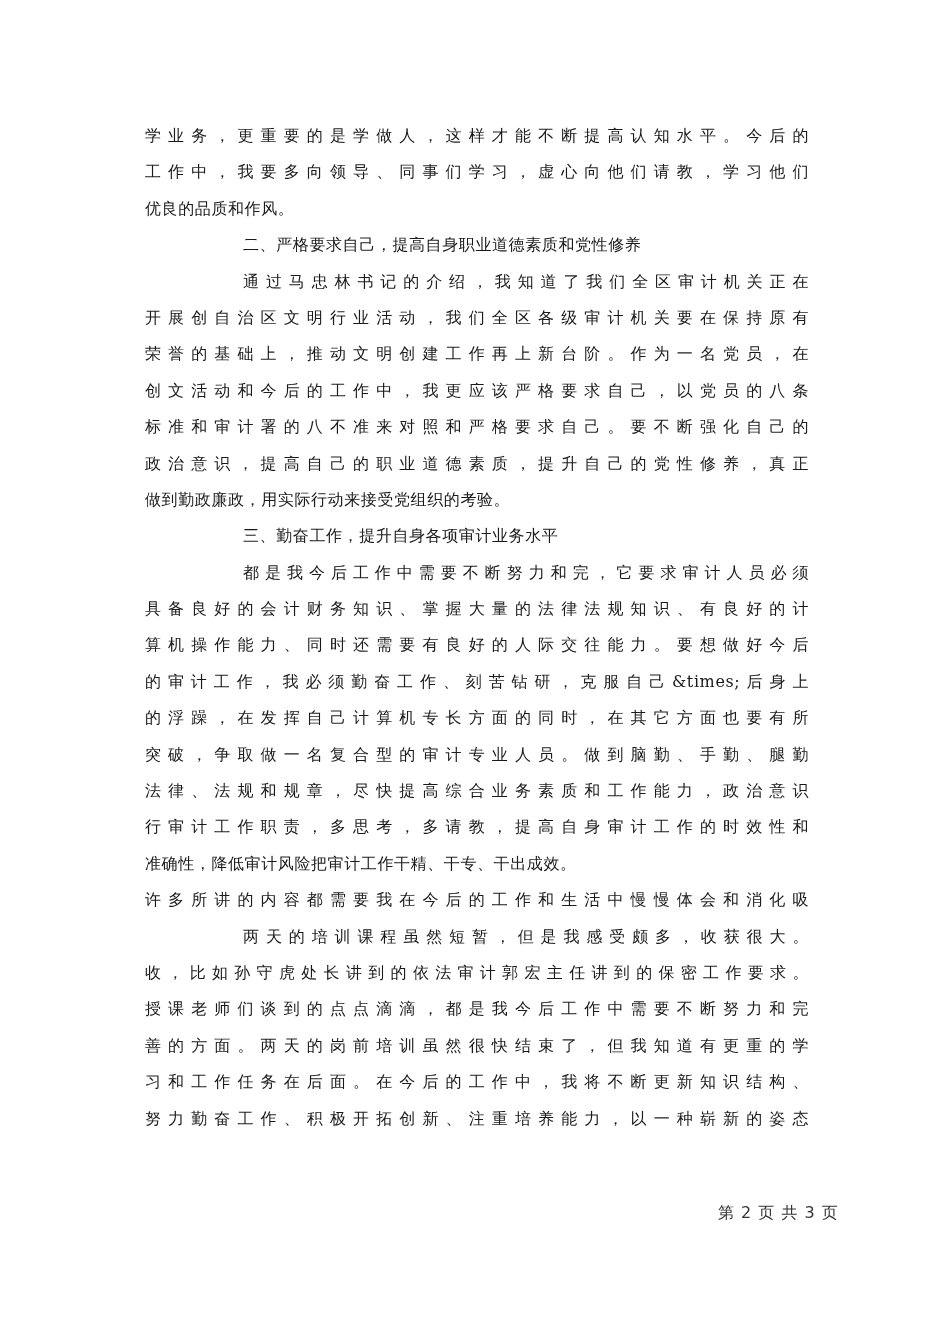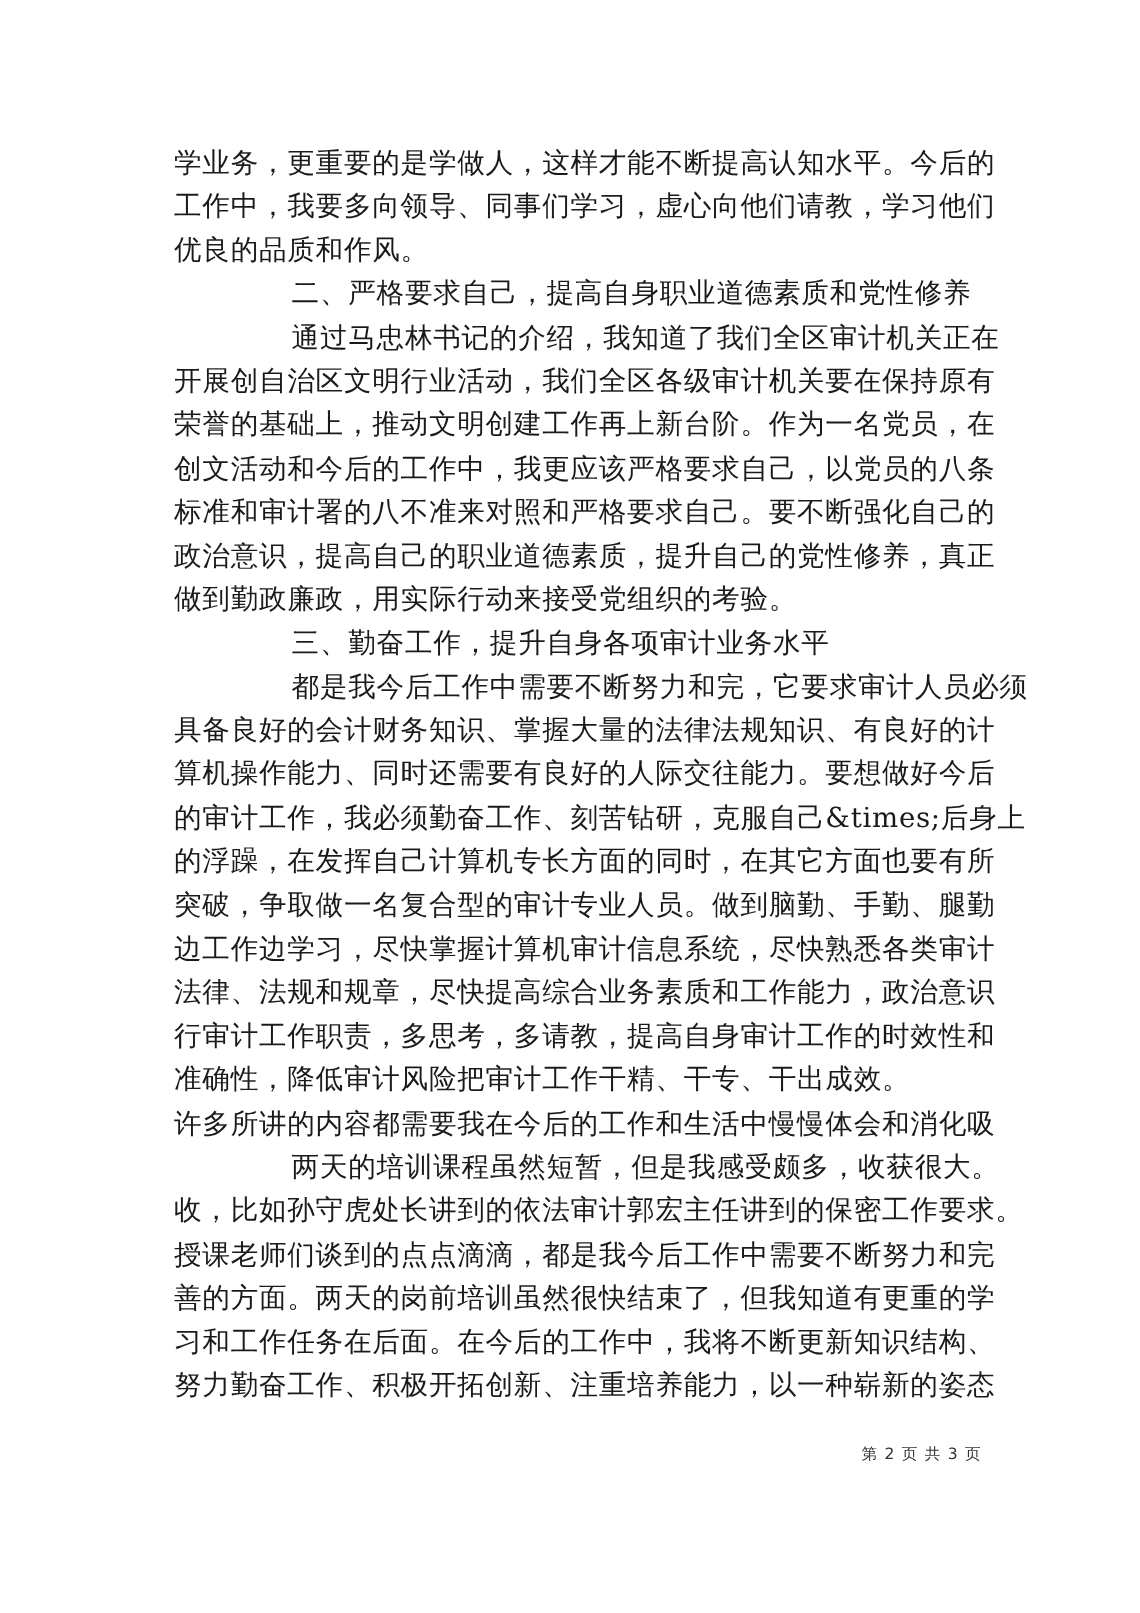--- a/index.html
+++ b/index.html
@@ -1,34 +1,34 @@
 <!DOCTYPE html>
 <html><head>
 <meta charset="utf-8">
 <style>
   html, body { margin: 0; padding: 0; background: #ffffff; }
   body { width: 950px; height: 1344px; position: relative; overflow: hidden; }
   .page { position: absolute; left: 0; top: 0; width: 950px; height: 1344px; background: #ffffff; }
   .body-text {
     position: absolute; left: 145px; top: 118px; width: 664px;
     font-family: "DejaVu Serif", "Liberation Serif", serif;
-    font-size: 23px; color: #1a1a1a;
+    font-size: 16px; color: #1a1a1a;
   }
   .line {
     height: 36.4px; line-height: 36.4px; white-space: nowrap;
     text-align: justify; text-align-last: justify;
     letter-spacing: 0.6px;
   }
   .line.last { text-align-last: left; }
   .line.indent { padding-left: 98px; }
   .line.heading { padding-left: 98px; text-align-last: left; }
   .footer {
     position: absolute; left: 718px; top: 1203px;
     font-family: "DejaVu Sans", "Liberation Sans", sans-serif;
-    font-size: 13px; color: #333333; letter-spacing: 1px;
+    font-size: 16px; color: #333333; letter-spacing: 1px;
   }
 </style>
 </head>
 <body>
 
 <div class="page">
   <div class="body-text" id="body-text">
       <div class="line">学业务，更重要的是学做人，这样才能不断提高认知水平。今后的</div>
       <div class="line">工作中，我要多向领导、同事们学习，虚心向他们请教，学习他们</div>
       <div class="line last">优良的品质和作风。</div>
@@ -40,21 +40,20 @@
       <div class="line">标准和审计署的八不准来对照和严格要求自己。要不断强化自己的</div>
       <div class="line">政治意识，提高自己的职业道德素质，提升自己的党性修养，真正</div>
       <div class="line last">做到勤政廉政，用实际行动来接受党组织的考验。</div>
       <div class="line heading">三、勤奋工作，提升自身各项审计业务水平</div>
       <div class="line indent">都是我今后工作中需要不断努力和完，它要求审计人员必须</div>
       <div class="line">具备良好的会计财务知识、掌握大量的法律法规知识、有良好的计</div>
       <div class="line">算机操作能力、同时还需要有良好的人际交往能力。要想做好今后</div>
       <div class="line">的审计工作，我必须勤奋工作、刻苦钻研，克服自己&amp;times;后身上</div>
       <div class="line">的浮躁，在发挥自己计算机专长方面的同时，在其它方面也要有所</div>
       <div class="line">突破，争取做一名复合型的审计专业人员。做到脑勤、手勤、腿勤</div>
-      <div class="line">边工作边学习，尽快掌握计算机审计信息系统，尽快熟悉各类审计</div>
       <div class="line">法律、法规和规章，尽快提高综合业务素质和工作能力，政治意识</div>
       <div class="line">行审计工作职责，多思考，多请教，提高自身审计工作的时效性和</div>
       <div class="line last">准确性，降低审计风险把审计工作干精、干专、干出成效。</div>
       <div class="line">许多所讲的内容都需要我在今后的工作和生活中慢慢体会和消化吸</div>
       <div class="line indent">两天的培训课程虽然短暂，但是我感受颇多，收获很大。</div>
       <div class="line">收，比如孙守虎处长讲到的依法审计郭宏主任讲到的保密工作要求。</div>
       <div class="line">授课老师们谈到的点点滴滴，都是我今后工作中需要不断努力和完</div>
       <div class="line">善的方面。两天的岗前培训虽然很快结束了，但我知道有更重的学</div>
       <div class="line">习和工作任务在后面。在今后的工作中，我将不断更新知识结构、</div>
       <div class="line">努力勤奋工作、积极开拓创新、注重培养能力，以一种崭新的姿态</div>

